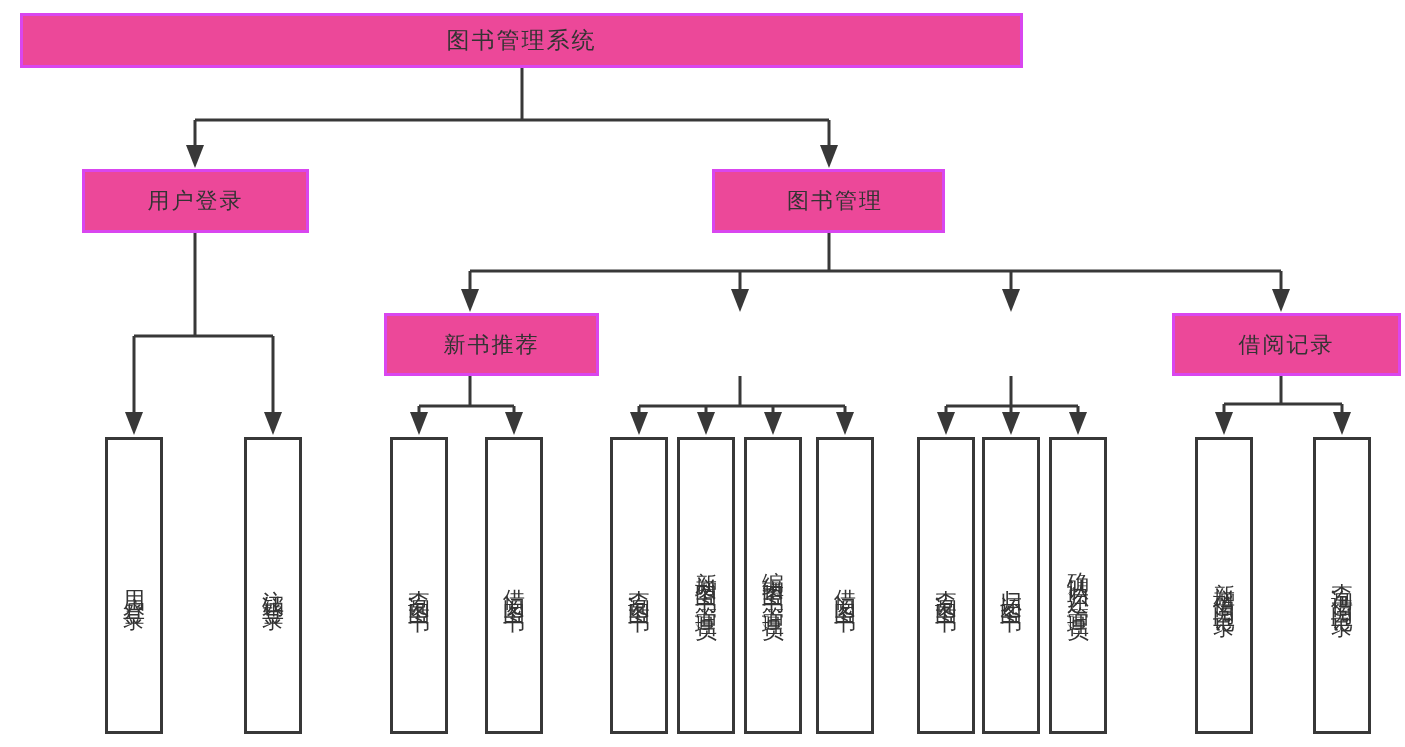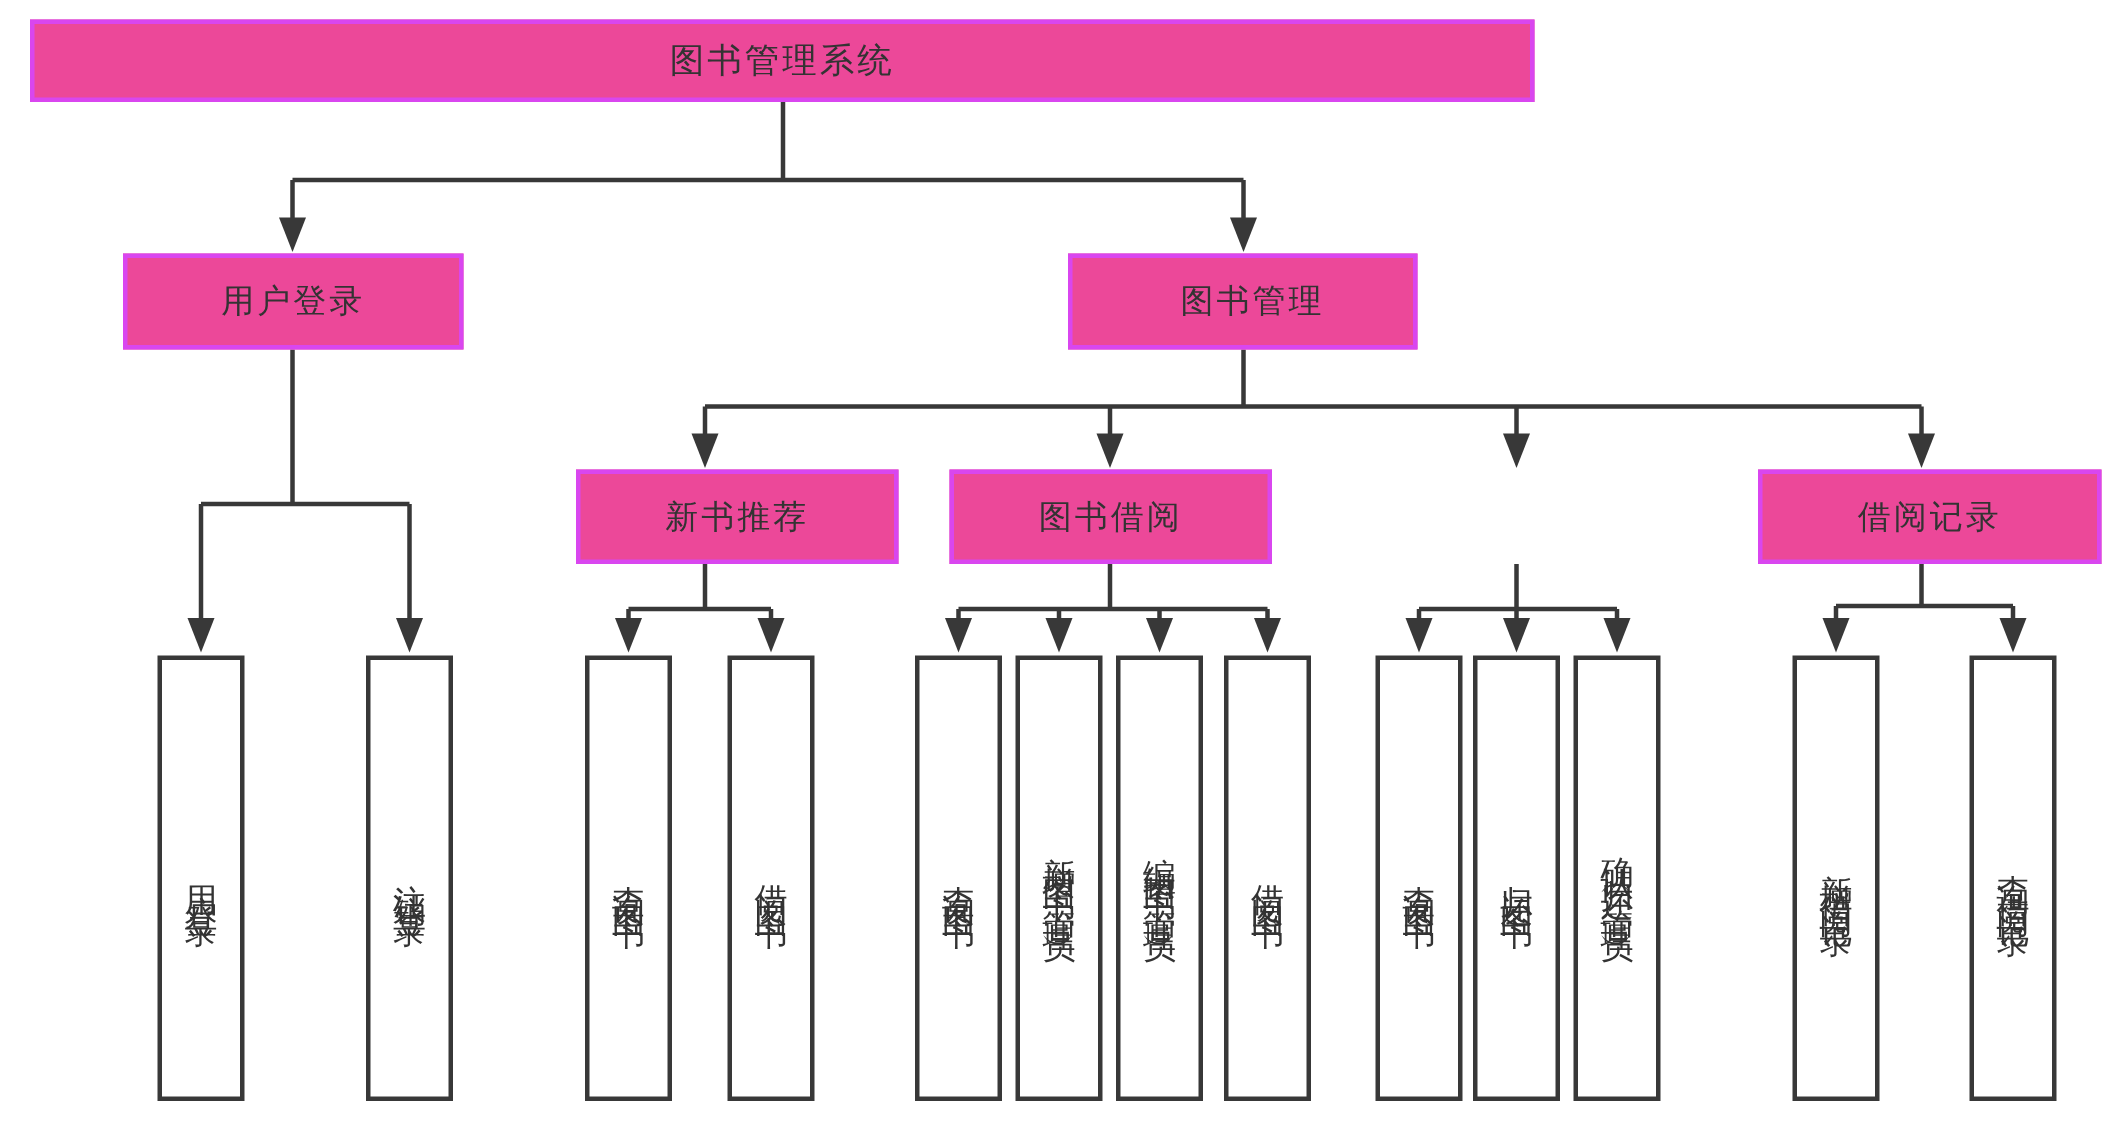--- a/index.html
+++ b/index.html
@@ -132,23 +132,20 @@
   <div class="hbox" style="left:82px; top:169px; width:227px; height:64px;">
     <span>用户登录</span>
   </div>
   <div class="hbox" style="left:712px; top:169px; width:233px; height:64px;padding-left:13px;">
     <span>图书管理</span>
   </div>
 
   <div class="hbox" style="left:363px; top:313px; width:215px; height:63px;margin-left:21px;">
     <span>新书推荐</span>
   </div>
-  <div class="hbox" style="left:633px; top:313px; width:215px; height:63px;">
-    <span>图书借阅</span>
-  </div>
   <div class="hbox" style="left:1172px; top:313px; width:229px; height:63px;">
     <span>借阅记录</span>
   </div>
 
   <div class="vbox" style="left:105px;">
     <span class="vtext">用户登录</span>
   </div>
   <div class="vbox" style="left:244px;">
     <span class="vtext">注销登录</span>
   </div>

